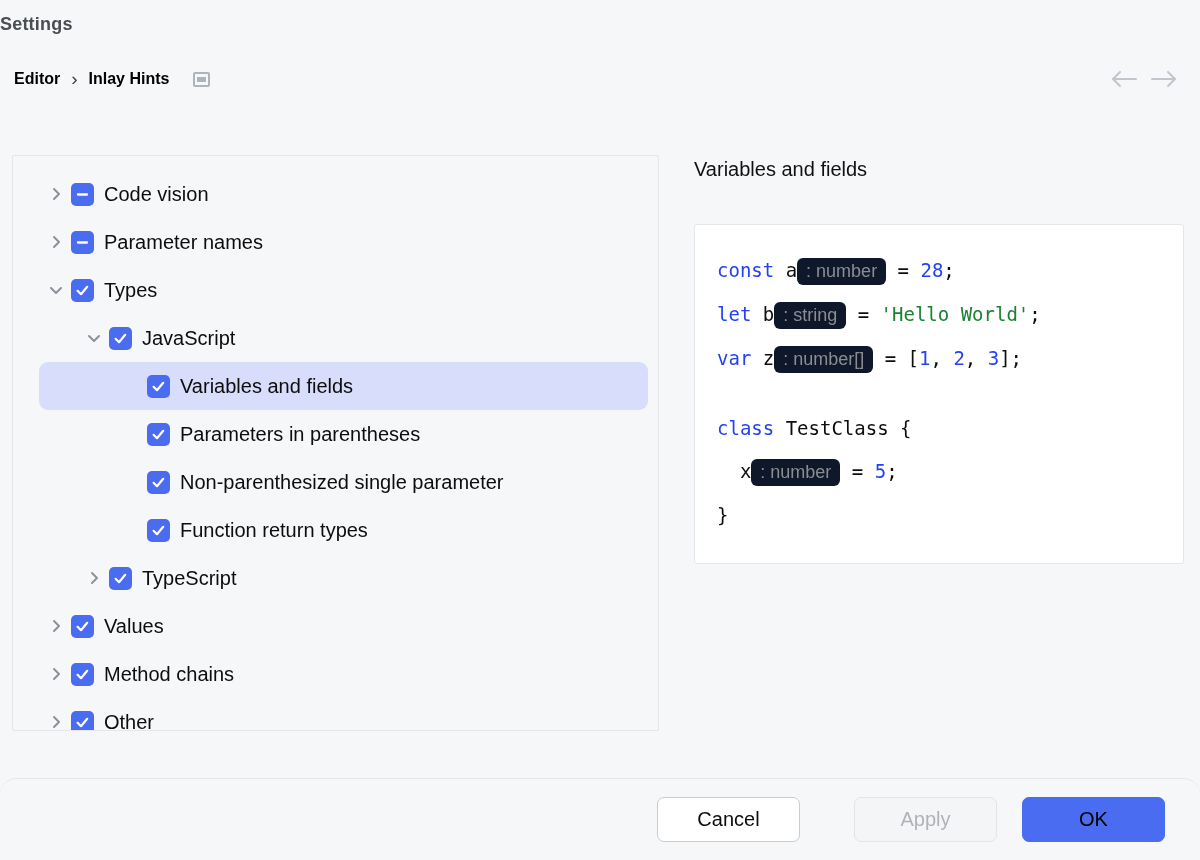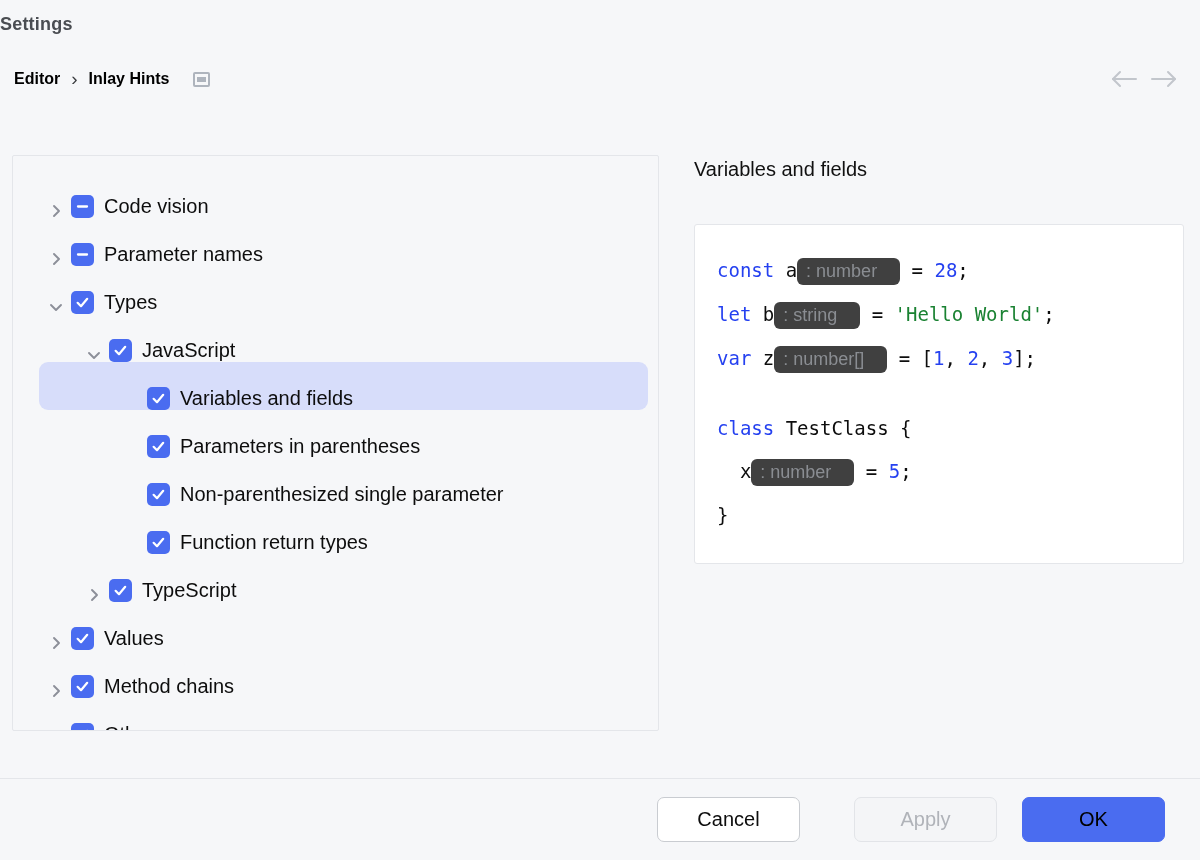--- a/index.html
+++ b/index.html
@@ -100,21 +100,21 @@
     background: #f6f7f9;
     border: 1px solid #e4e6ea;
     border-radius: 2px;
     box-sizing: border-box;
     overflow: hidden;
     padding-top: 14px;
   }
   .tree-row {
     height: 48px;
     display: flex;
-    align-items: flex-end;
+    align-items: center;
     border-radius: 9px;
     margin: 0 10px 0 0;
     padding-left: 0;
     box-sizing: border-box;
   }
   .tree-row.selected {
     background: #d7ddfa;
   }
   .twisty {
     width: 30px;
@@ -179,39 +179,40 @@
   }
   .code-line.blank { line-height: 26px; }
   .kw  { color: #2541f0; }
   .num { color: #2541f0; }
   .str { color: #1a8232; }
   .plain { color: #0d0d0d; }
   .hint {
     font-family: "Liberation Sans", sans-serif;
     font-size: 18px;
     color: #8a8d92;
-    background: #404040;
+    background: #0f172a;
     border-radius: 6px;
-    padding: 3px 23px 4px 9px;
+    padding: 3px 9px 4px 9px;
   }
 
   
   .footer {
     position: absolute;
     left: 0;
     right: 0;
     bottom: 0;
     height: 82px;
     border-top: 1px solid #e4e6ea;
     display: flex;
     align-items: center;
     justify-content: flex-end;
     padding-right: 35px;
     gap: 25px;
     box-sizing: border-box;
+    border-radius: 17px;
   }
   .btn {
     height: 45px;
     min-width: 143px;
     border-radius: 7px;
     font-size: 20px;
     font-family: "Liberation Sans", sans-serif;
     display: flex;
     align-items: center;
     justify-content: center;

